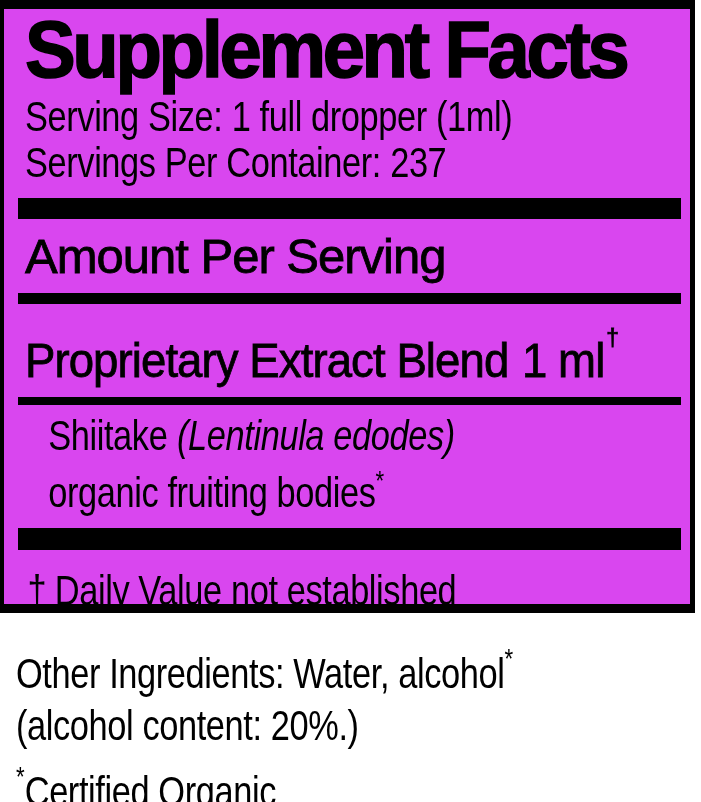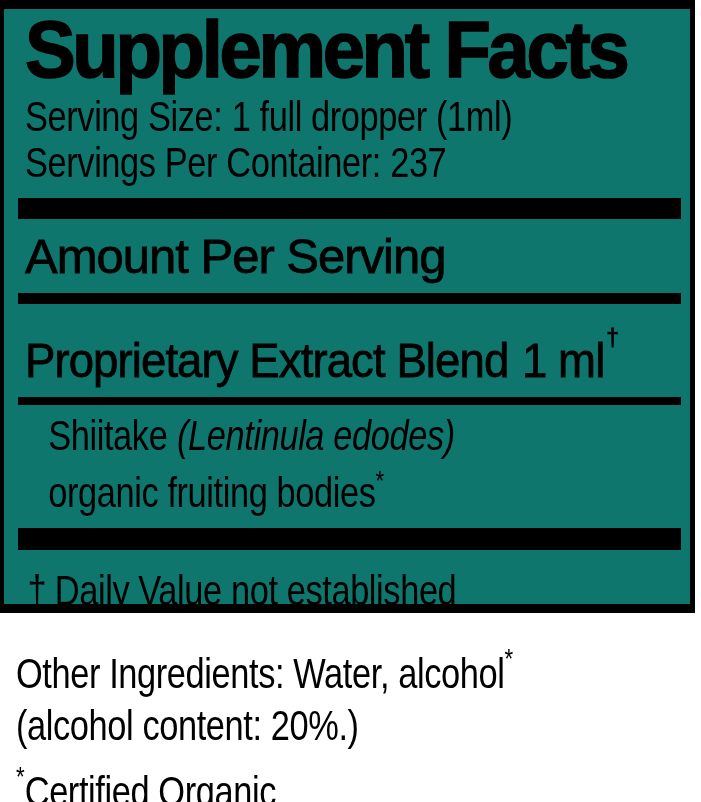--- a/index.html
+++ b/index.html
@@ -17,21 +17,21 @@
   }
 
   .facts-box {
     box-sizing: border-box;
     width: 695px;
     height: 613px;
     border: solid #000000;
     border-width: 9px 5px 9px 4px;
     padding: 0 14px 0 21px;
     overflow: hidden;
-    background: #0f766e;
+    background: #d946ef;
   }
 
   .panel-title {
     margin-top: 2px;
     font-size: 80px;
     line-height: 78px;
     font-weight: bold;
     letter-spacing: -3.5px;
     -webkit-text-stroke: 1.6px #000000;
     white-space: nowrap;

